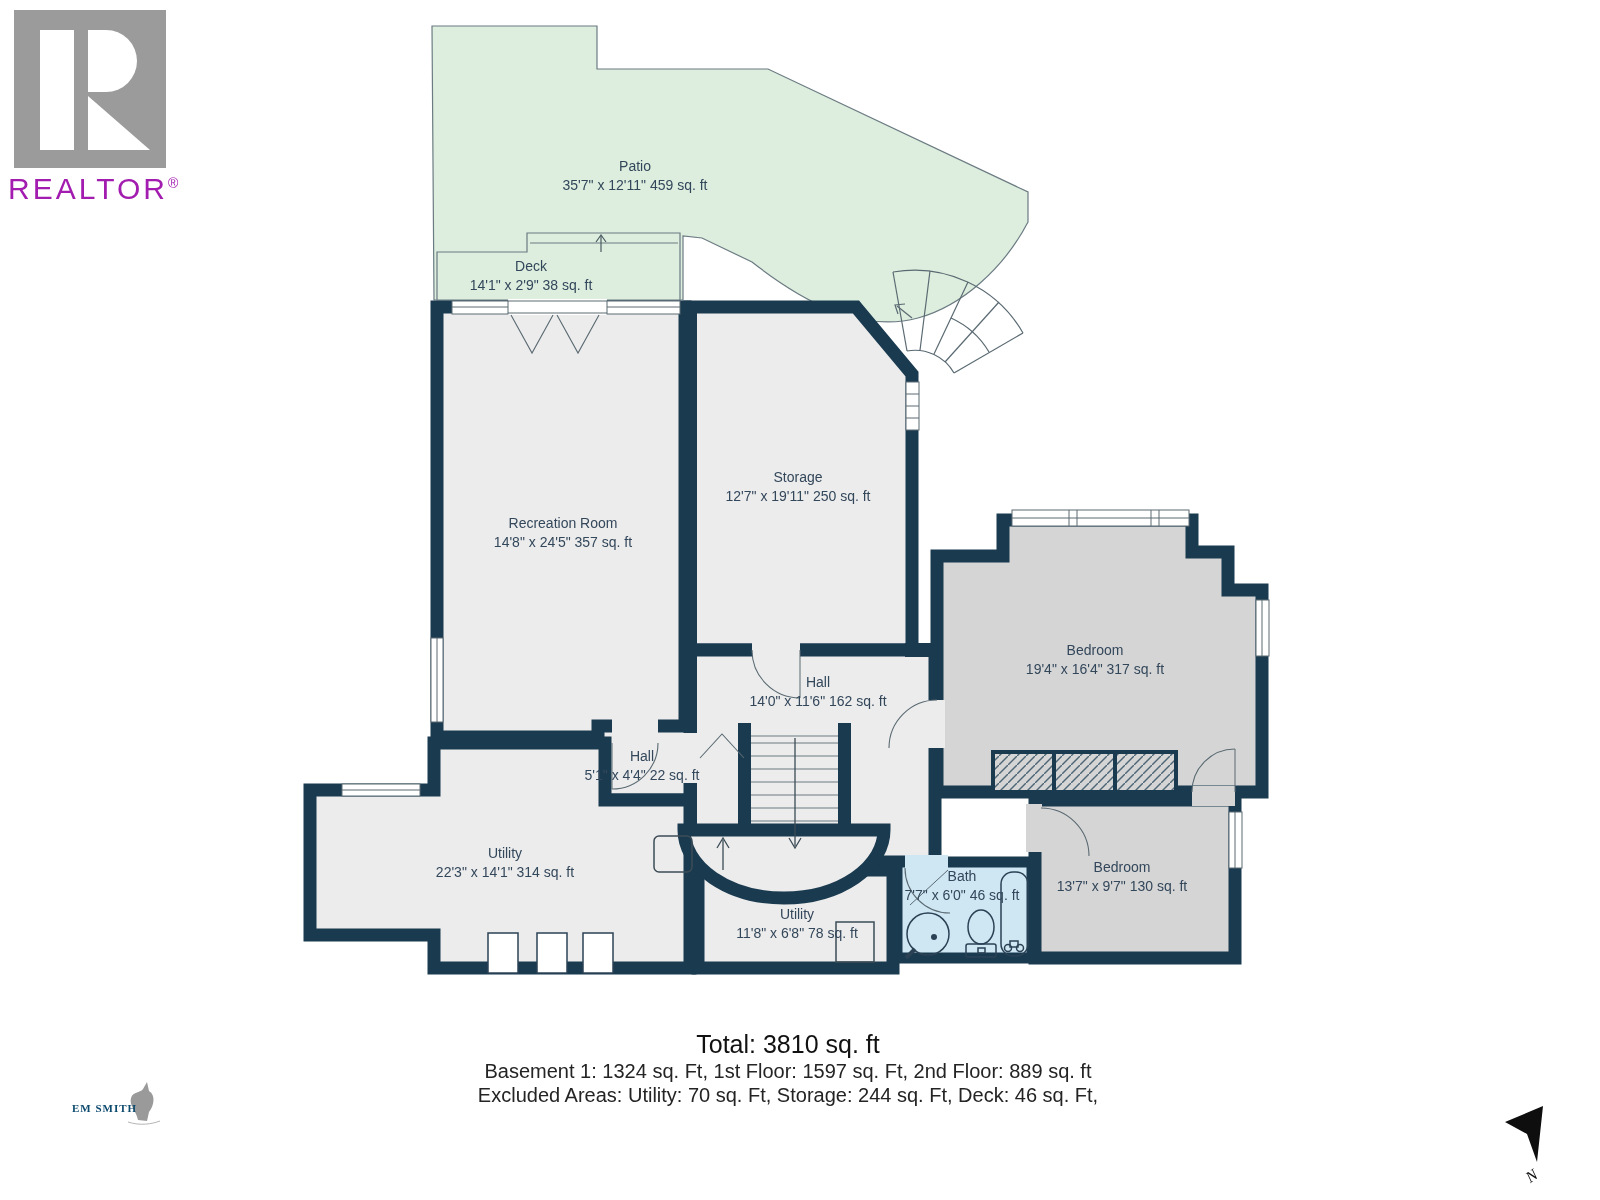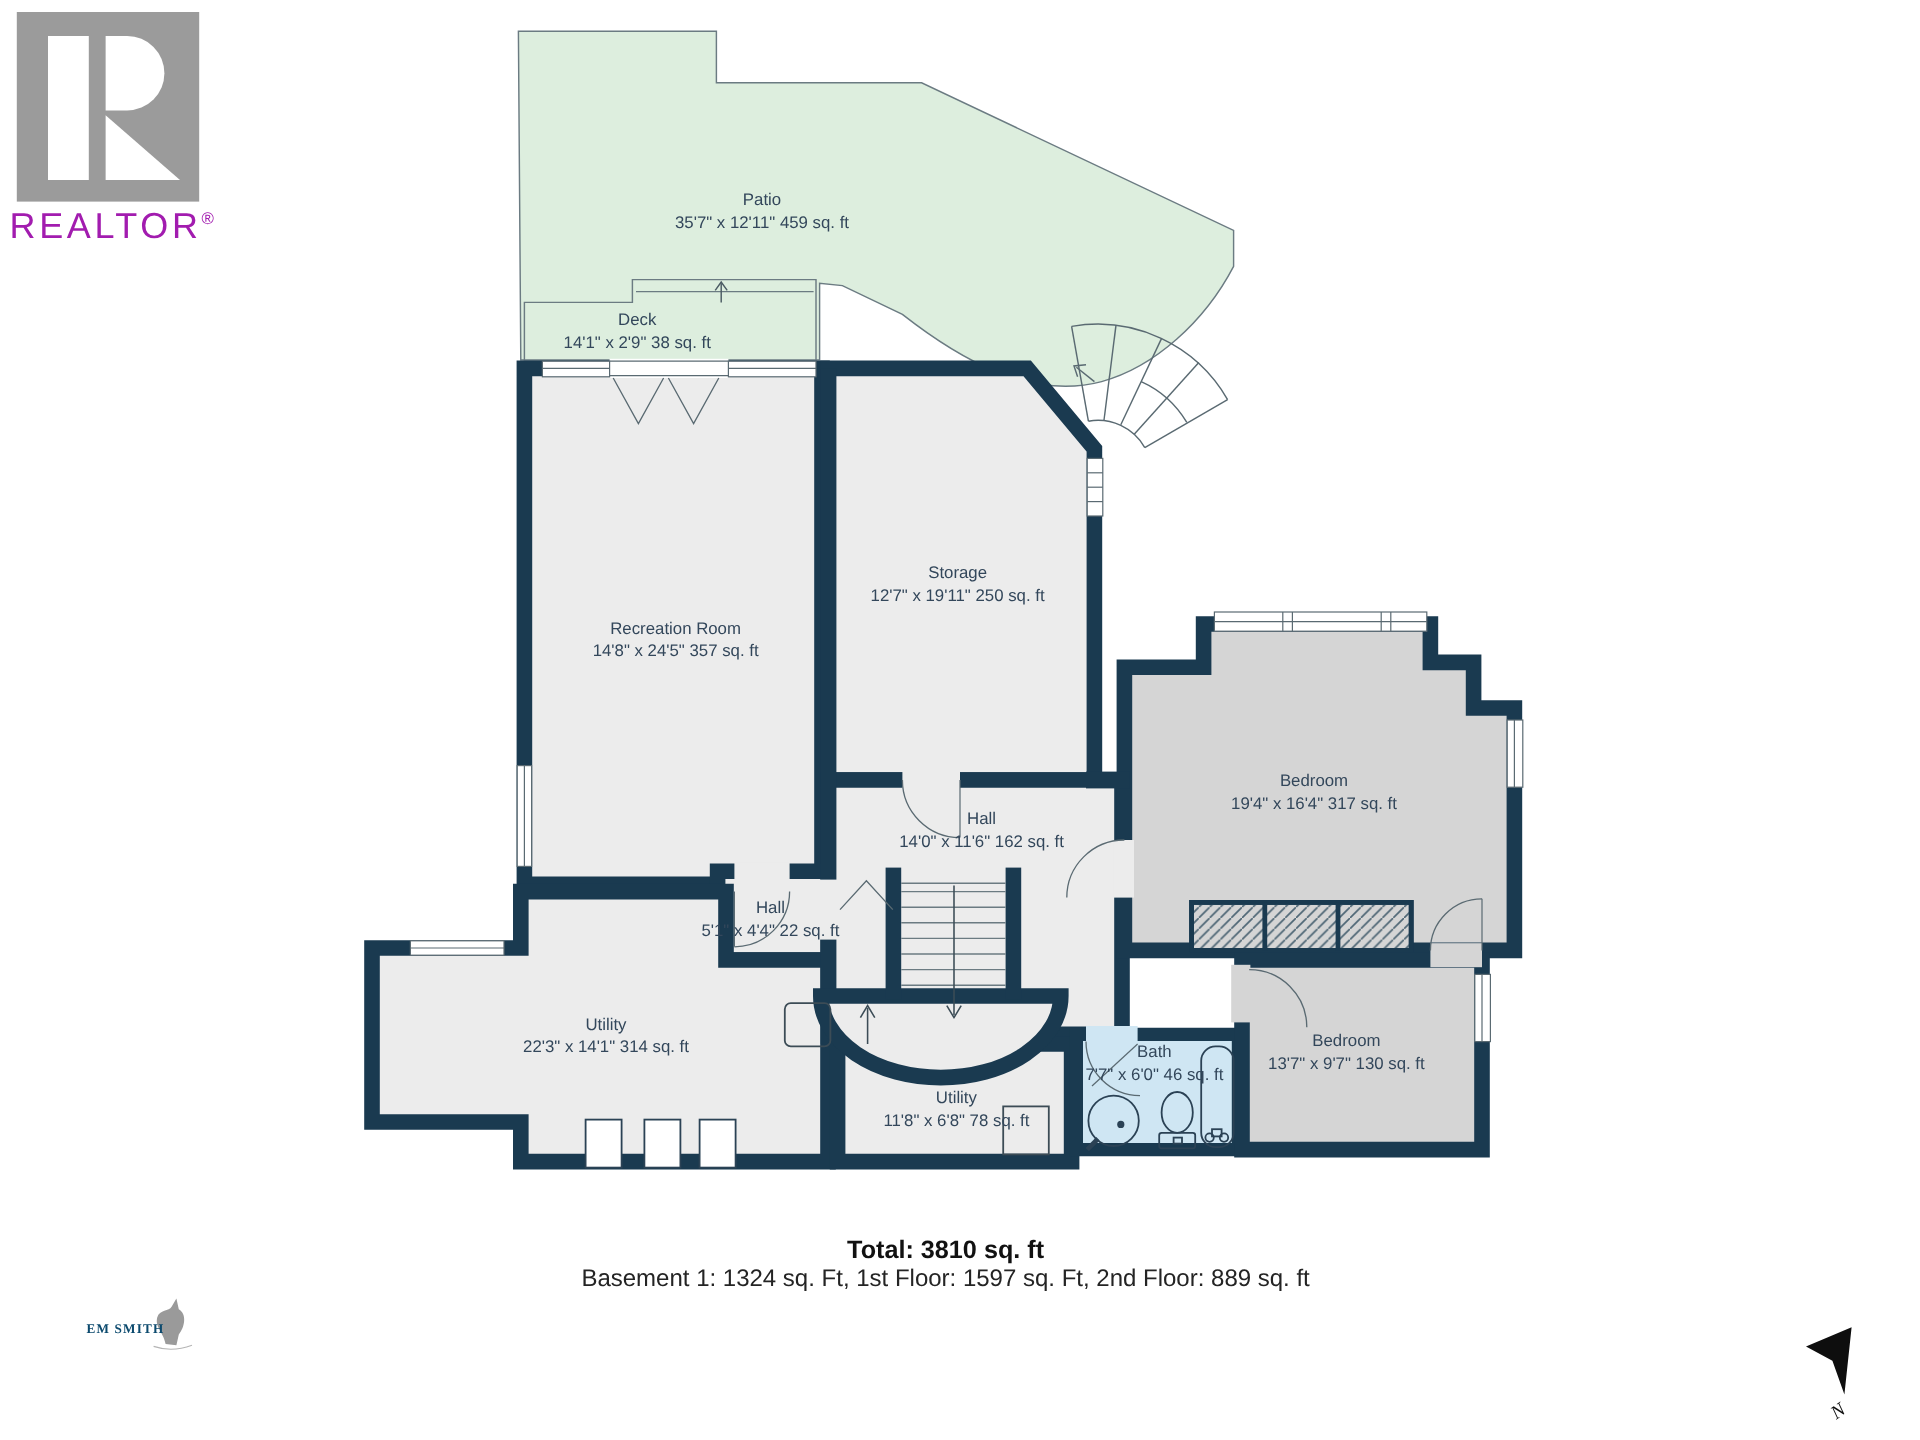--- a/index.html
+++ b/index.html
@@ -4,21 +4,21 @@
 <style>
   html,body{margin:0;padding:0;background:#ffffff;}
   .canvas{position:relative;width:1600px;height:1200px;background:#ffffff;
           font-family:"Liberation Sans",sans-serif;overflow:hidden;}
   svg.plan{position:absolute;left:0;top:0;}
   .room-label{position:absolute;transform:translate(-50%,-50%);text-align:center;
               color:#33475b;font-size:14px;line-height:19px;white-space:nowrap;}
   .room-name,.room-dims{display:block;}
   .summary{position:absolute;left:788px;top:1030px;transform:translateX(-50%);
            text-align:center;color:#1e1e1e;width:1000px;}
-  .summary-total{font-size:21px;font-weight:bold;color:#111;}
+  .summary-total{font-size:25px;font-weight:normal;color:#111;}
   .summary-line{font-size:20px;margin-top:1px;color:#242424;}
   .disclaimer{font-size:12px;font-weight:bold;color:#404040;margin-top:14px;}
   .realtor-word{position:absolute;left:8px;top:172px;color:#a21caf;font-size:30px;
                 letter-spacing:3px;}
   .realtor-reg{font-size:14px;vertical-align:super;letter-spacing:0;}
   .emsmith{position:absolute;left:72px;top:1102px;font-family:"Liberation Serif",serif;
            font-weight:bold;font-size:11px;letter-spacing:1px;color:#0c4a6e;}
 </style>
 </head>
 <body>
@@ -266,15 +266,16 @@
   <span class="room-dims">7'7" x 6'0" 46 sq. ft</span>
 </div>
 <div class="room-label" style="left:1122px;top:877px;">
   <span class="room-name">Bedroom</span>
   <span class="room-dims">13'7" x 9'7" 130 sq. ft</span>
 </div>
 
 <div class="summary">
   <div class="summary-total">Total: 3810 sq. ft</div>
   <div class="summary-line">Basement 1: 1324 sq. Ft, 1st Floor: 1597 sq. Ft, 2nd Floor: 889 sq. ft</div>
+  <div class="summary-line">Excluded Areas: Utility: 70 sq. Ft, Storage: 244 sq. Ft, Deck: 46 sq. Ft,</div>
 </div>
 
 </div>
 
 </body></html>

